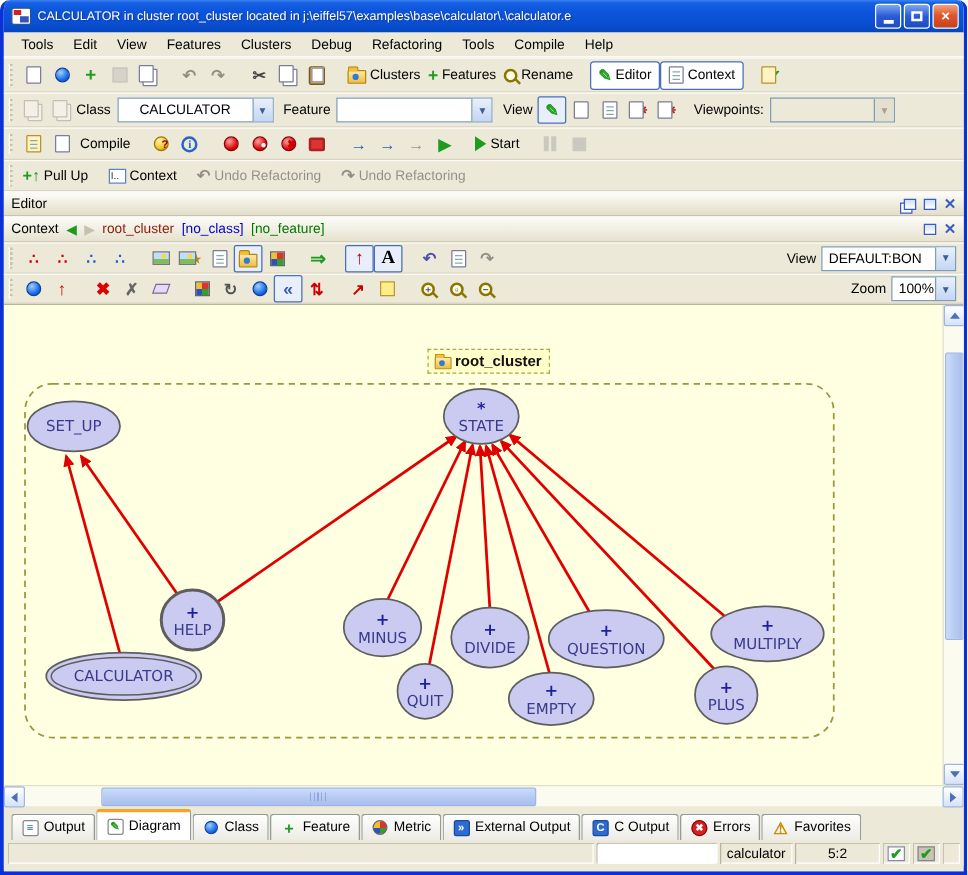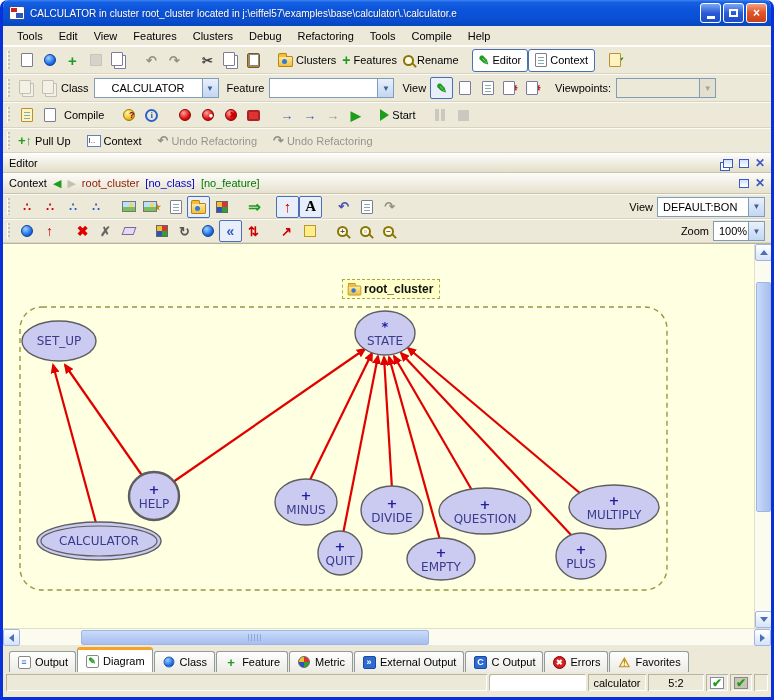--- a/index.html
+++ b/index.html
@@ -135,21 +135,21 @@
   .tsq.white { background:#fff; border:1px solid #888; color:#2A64C8; }
   .tsq.blue { background:#2E6BD0; color:#fff; border:1px solid #1A4A9E; }
   .tsq.errc { background:#D42020; color:#fff; border-radius:50%; border:1px solid #8A0000; font-size:8px; }
   .warn { color:#C89000; font-weight:bold; font-size:13px; }
 
   
   .statusbar { flex:0 0 21px; height:21px; display:flex; align-items:center; gap:2px; padding:2px 3px; background:#ECE9D8; }
   .scell { height:17px; box-shadow:inset 1px 1px 0 #B8B4A4, inset -1px -1px 0 #FFFFFF; display:flex; align-items:center; justify-content:center; font-size:11px; }
   .scell.grow { flex:1; }
   .sprog { width:97px; background:#fff; border-radius:2px; }
-  .sfile { width:58px; } .spos { width:56px; }
+  .sfile { width:58px; } .spos { width:68px; }
   .sico { width:22px; } .stiny { width:14px; }
   .chk { font-size:12px; font-weight:bold; color:#1E9C1E; }
   .chkbox { width:14px; height:12px; display:flex; align-items:center; justify-content:center; background:#fff; border:1px solid #88A; }
   .chkbox.gray { background:#C8C4B4; border-color:#888; }
 </style>
 </head>
 <body>
 
 <div class="win">
 

